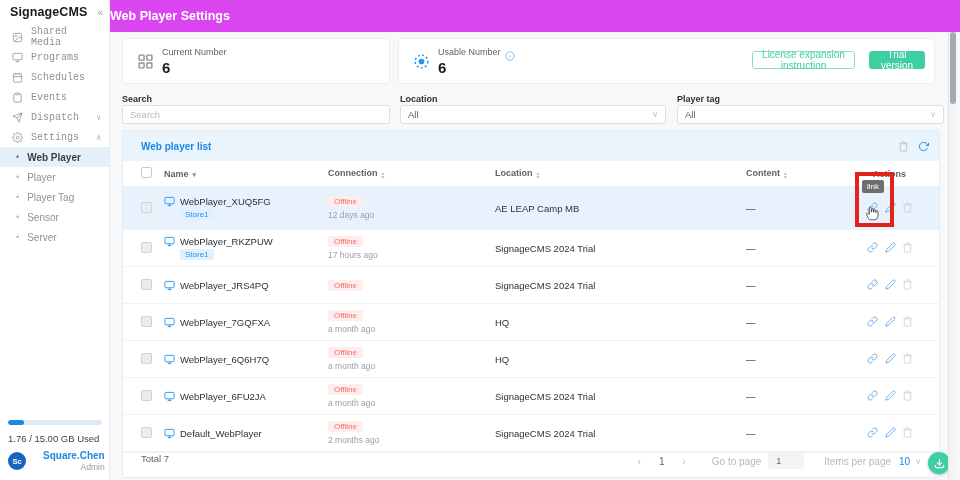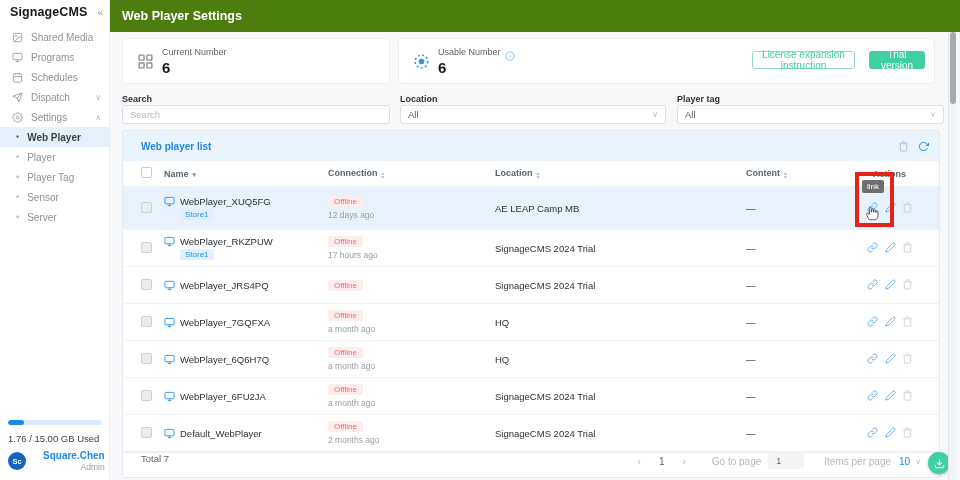--- a/index.html
+++ b/index.html
@@ -8,21 +8,21 @@
   .app { position:relative; width:960px; height:480px; background:#fff; }
 
   
   .sidebar { position:absolute; left:0; top:0; width:110px; height:480px;
     background:#fff; border-right:1px solid #ececec; }
   .brand-row { display:flex; align-items:center; padding:5px 6px 4px 10px; }
   .brand { font-size:12.5px; font-weight:bold; color:#17191c; letter-spacing:.1px; }
   .collapse { margin-left:auto; color:#9e9e9e; font-size:10px; cursor:pointer; }
   .menu { margin-top:4px; }
   .mitem { display:flex; align-items:center; height:20px; padding:0 8px 0 12px;
-    color:#8d9196; font-size:10px; cursor:pointer; }
+    color:#8d9196; font-size:10px; cursor:pointer;font-family:Liberation Mono, monospace; }
   .mitem .mi { width:11px; height:11px; margin-right:8px; color:#9aa0a6; flex:none; }
   .mitem .mi svg { width:11px; height:11px; display:block; }
   .chev { margin-left:auto; font-size:8px; color:#b0b4b9; }
   .submenu .sitem { display:flex; align-items:center; height:20px; padding-left:16px;
     color:#8d9196; font-size:10px; cursor:pointer; }
   .submenu .sitem .dot { font-size:9px; margin-right:8px; color:#b6b9bd; }
   .submenu .sitem.active { background:#e6f0fa; color:#3a3f45; font-weight:bold; }
   .submenu .sitem.active .dot { color:#6a6e73; }
   .storage { position:absolute; left:8px; top:420px; width:94px; }
   .sbar { height:5px; border-radius:3px; background:#d9eafb; overflow:hidden; }
@@ -30,22 +30,22 @@
   .stext { margin-top:8px; font-size:9.5px; color:#3a3f45; white-space:nowrap; }
   .user { position:absolute; left:8px; top:450px; display:flex; align-items:center; }
   .avatar { width:18px; height:18px; border-radius:50%; background:#1565c0; color:#fff;
     font-size:7.5px; font-weight:bold; display:flex; align-items:center; justify-content:center; }
   .uinfo { margin-left:17px;text-align:right; }
   .uname { color:#1e88e5; font-size:10px; font-weight:bold; }
   .urole { color:#9aa0a6; font-size:8.5px; margin-top:1px; }
 
   
   .main { position:absolute; left:110px; top:0; width:850px; height:480px; }
-  .topbar { position:absolute; left:0; top:0; width:850px; height:32px; background:#4d7c0f;
-    display:flex; align-items:center; padding-left:12px; }
+  .topbar { position:absolute; left:0; top:0; width:850px; height:32px; background:#d946ef;
+    display:flex; align-items:center; }
   .topbar h1 { color:#fff; font-size:12.5px; font-weight:bold; }
   .content { position:absolute; left:0; top:32px; width:850px; height:448px; background:#f6f8fa; }
 
   
   .card { position:absolute; top:6px; height:46px; background:#fff; border:1px solid #ebedf0;
     border-radius:4px; }
   .card1 { left:12px; width:268px; }
   .card2 { left:288px; width:537px; }
   .stat { position:absolute; left:14px; top:14px; width:17px; height:17px; color:#8d9196; }
   .stat svg { width:17px; height:17px; }
@@ -178,20 +178,29 @@
       <div class="mitem">
         <span class="mi">
             <svg viewBox="0 0 24 24" fill="none" stroke="currentColor" stroke-width="2">
               <rect x="3" y="4" width="18" height="18" rx="2"></rect>
               <line x1="16" y1="2" x2="16" y2="6"></line>
               <line x1="8" y1="2" x2="8" y2="6"></line>
               <line x1="3" y1="10" x2="21" y2="10"></line>
             </svg>
           </span>
         <span>Schedules</span>
+      </div>
+      <div class="mitem">
+        <span class="mi">
+            <svg viewBox="0 0 24 24" fill="none" stroke="currentColor" stroke-width="2">
+              <path d="M16 4h2a2 2 0 0 1 2 2v14a2 2 0 0 1-2 2H6a2 2 0 0 1-2-2V6a2 2 0 0 1 2-2h2"></path>
+              <rect x="8" y="2" width="8" height="4" rx="1"></rect>
+            </svg>
+          </span>
+        <span>Events</span>
       </div>
       <div class="mitem">
         <span class="mi">
             <svg viewBox="0 0 24 24" fill="none" stroke="currentColor" stroke-width="2">
               <line x1="22" y1="2" x2="11" y2="13"></line>
               <polygon points="22 2 15 22 11 13 2 9 22 2"></polygon>
             </svg>
           </span>
         <span>Dispatch</span>
         <span class="chev">∨</span>

